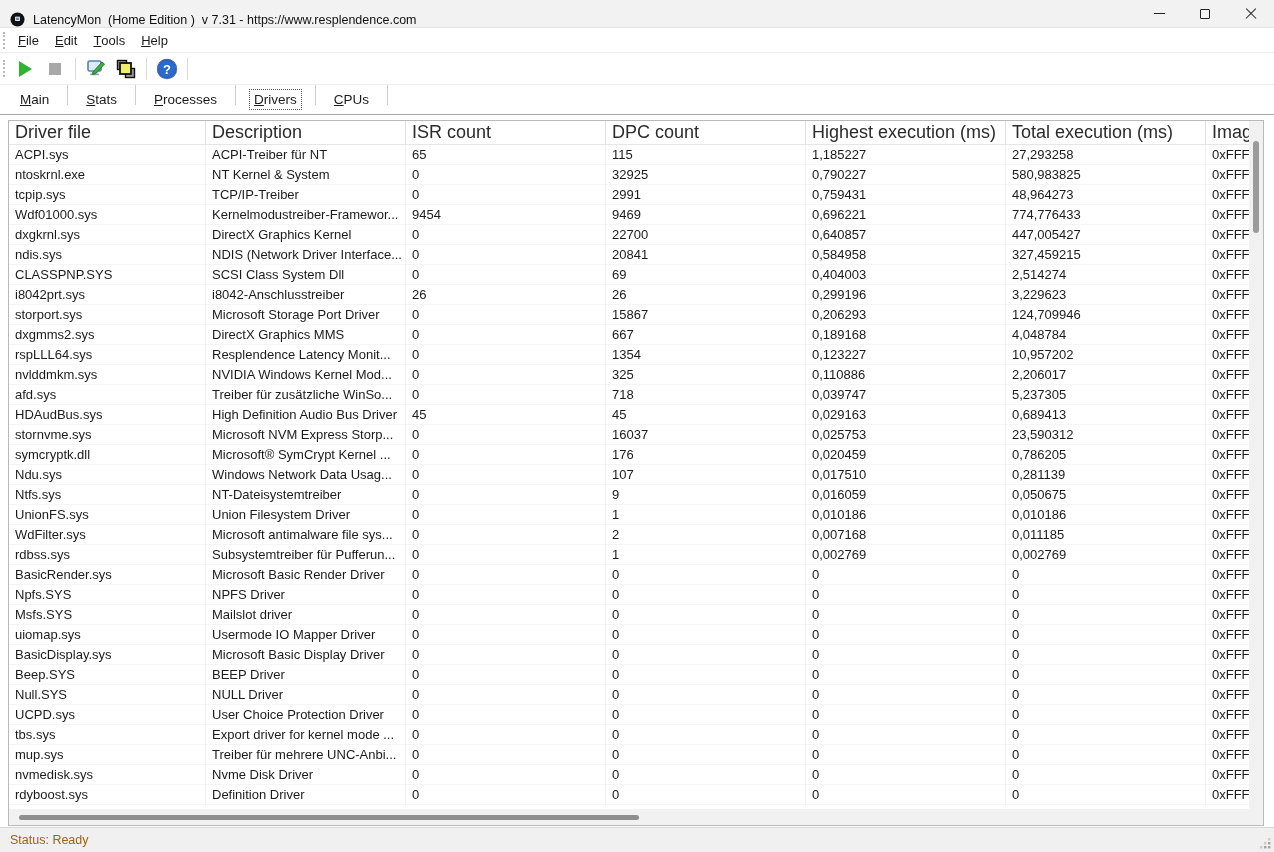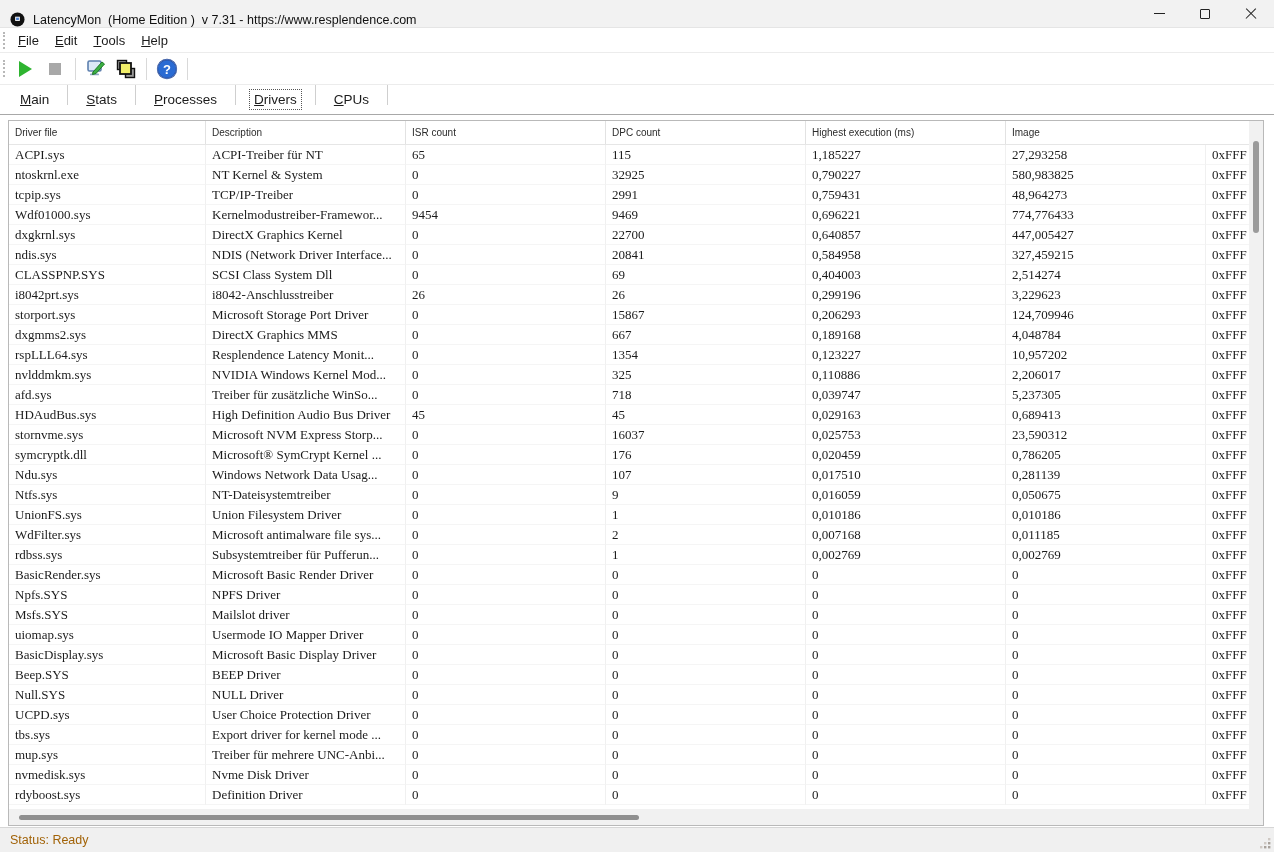--- a/index.html
+++ b/index.html
@@ -37,23 +37,23 @@
   .tabbar { height:30px; background:#fff; display:flex; align-items:flex-start; border-bottom:1px solid #a8a8a8; padding-left:2px; }
   .tab { font-size:13.5px; padding:0 13px; height:100%; display:flex; align-items:center; }
   .tab-inner { padding:2px 4px; border:1px solid transparent; }
   .tab.active .tab-inner { border:1px dotted #555; }
   .tab-sep { width:1px; height:20px; background:#cfcfcf; }
 
   
   .table-wrap { position:absolute; left:8px; top:120px; width:1256px; height:706px;
                 border:1px solid #b9b9b9; background:#fff; overflow:hidden; }
   .thead { display:flex; height:24px; border-bottom:1px solid #e6e6e6; }
-  .th { font-size:10px; color:#2b2b2b; line-height:23px; padding-left:6px;
+  .th { font-size:18px; color:#2b2b2b; line-height:23px; padding-left:6px;
         border-right:1px solid #e2e2e2; white-space:nowrap; overflow:hidden; }
-  .tbody { position:absolute; top:24px; left:0; right:14px; bottom:16px; overflow:hidden;font-family:Liberation Serif, serif; }
+  .tbody { position:absolute; top:24px; left:0; right:14px; bottom:16px; overflow:hidden; }
   .tr { display:flex; height:20px; }
   .td { font-size:13px; line-height:19px; padding-left:6px; border-right:1px solid #f0f0f0;
         border-bottom:1px solid #f5f5f5; white-space:nowrap; overflow:hidden; }
   .c0 { width:197px; flex:0 0 197px; }
   .c1,.c2,.c3,.c4,.c5 { width:200px; flex:0 0 200px; }
   .c6 { flex:1 1 auto; border-right:none; }
   .thead .c6 { flex:1 1 auto; }
 
   
   .vscroll { position:absolute; top:0; right:0; width:14px; bottom:16px; background:#f1f1f1; }
@@ -171,20 +171,21 @@
     <span class="tab-sep"></span>
   </div>
 
   <div class="table-wrap">
     <div class="thead">
       <div class="th c0">Driver file</div>
       <div class="th c1">Description</div>
       <div class="th c2">ISR count</div>
       <div class="th c3">DPC count</div>
       <div class="th c4">Highest execution (ms)</div>
+      <div class="th c5">Total execution (ms)</div>
       <div class="th c6">Image</div>
     </div>
     <div class="tbody">
 
     <div class="tr">
         <div class="td c0">ACPI.sys</div>
         <div class="td c1">ACPI-Treiber für NT</div>
         <div class="td c2">65</div>
         <div class="td c3">115</div>
         <div class="td c4">1,185227</div>

